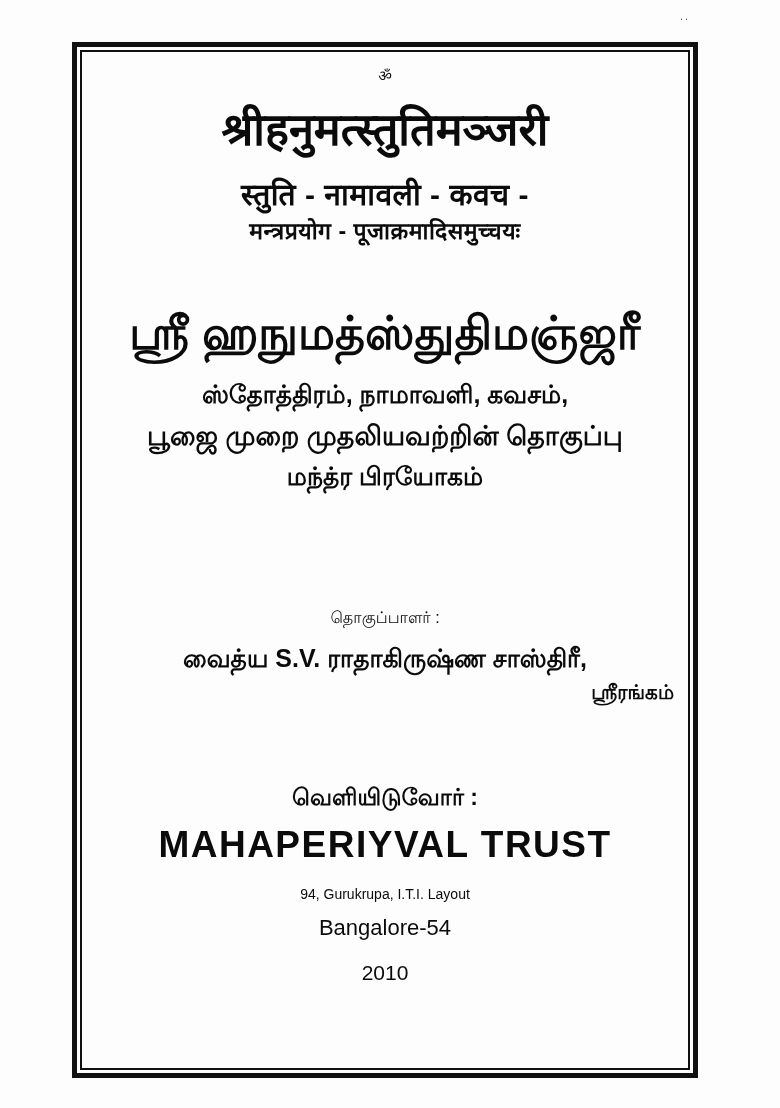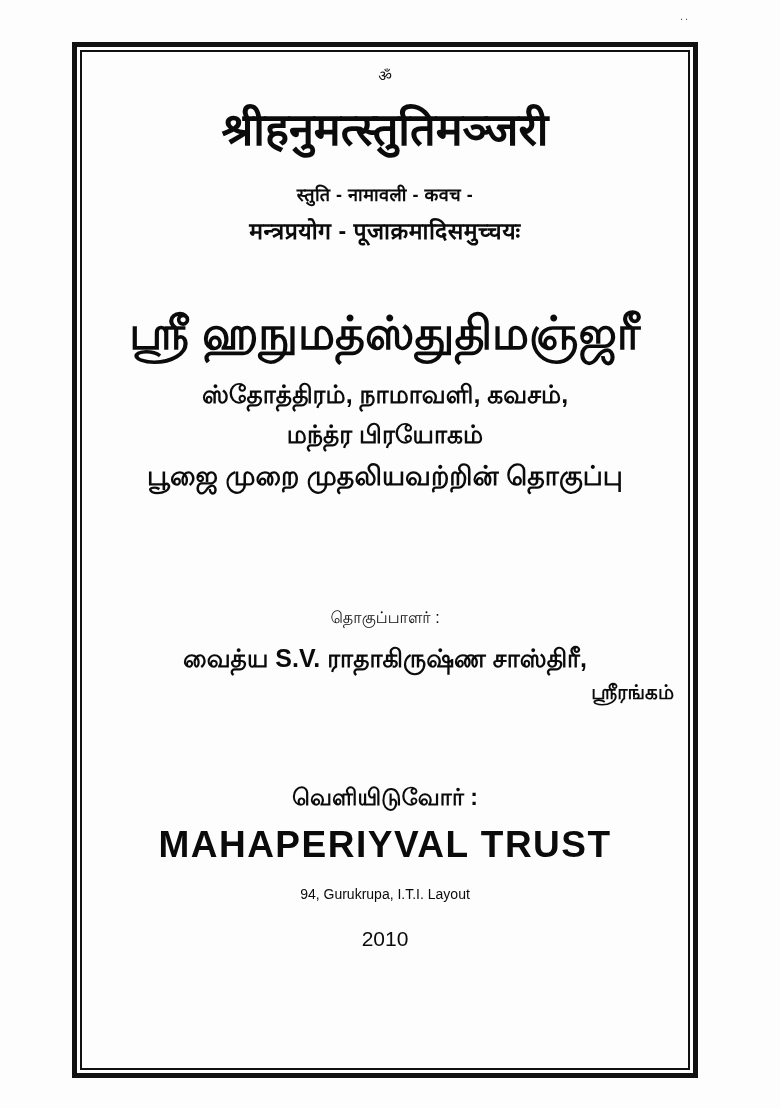--- a/index.html
+++ b/index.html
@@ -76,21 +76,21 @@
     letter-spacing: 0.5px;
   }
   .dev-title {
     font-size: 45px;
     line-height: 56px;
     font-weight: 700;
     margin-top: 18px;
     letter-spacing: 0px;
   }
   .dev-sub1 {
-    font-size: 18px;
+    font-size: 30px;
     line-height: 30px;
     margin-top: 22px;
     font-weight: 600;
     letter-spacing: 0.5px;
   }
   .dev-sub2 {
     font-size: 23px;
     line-height: 30px;
     margin-top: 6px;
     font-weight: 600;
@@ -178,26 +178,27 @@
 
 
     <div class="dev-title">श्रीहनुमत्स्तुतिमञ्जरी</div>
 
     <div class="dev-sub1">स्तुति - नामावली - कवच -</div>
     <div class="dev-sub2">मन्त्रप्रयोग - पूजाक्रमादिसमुच्चयः</div>
 
     <div class="tam-title">ஸ்ரீ ஹநுமத்ஸ்துதிமஞ்ஜரீ</div>
 
     <div class="tam-sub b1">ஸ்தோத்திரம், நாமாவளி, கவசம்,</div>
+    <div class="tam-sub b3">பூஜை முறை முதலியவற்றின் தொகுப்பு</div>
     <div class="tam-sub b2">மந்த்ர பிரயோகம்</div>
-    <div class="tam-sub b3">பூஜை முறை முதலியவற்றின் தொகுப்பு</div>
 
     <div class="compiler-label">தொகுப்பாளர் :</div>
     <div class="compiler-name">வைத்ய S.V. ராதாகிருஷ்ண சாஸ்திரீ,</div>
     <div class="compiler-place">ஸ்ரீரங்கம்</div>
 
     <div class="publisher-label">வெளியிடுவோர் :</div>
     <div class="publisher-name">MAHAPERIYVAL TRUST</div>
     <div class="publisher-addr">94, Gurukrupa, I.T.I. Layout</div>
+    <div class="publisher-city">Bangalore-54</div>
     <div class="publisher-year">2010</div>
 
   </div>
 </div>
 
 </body></html>

